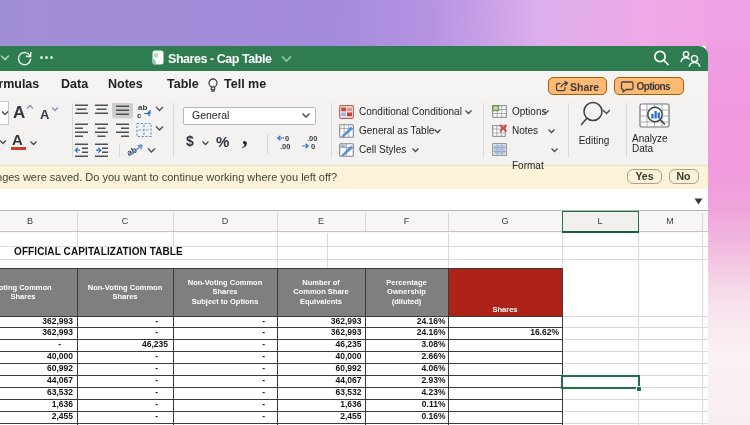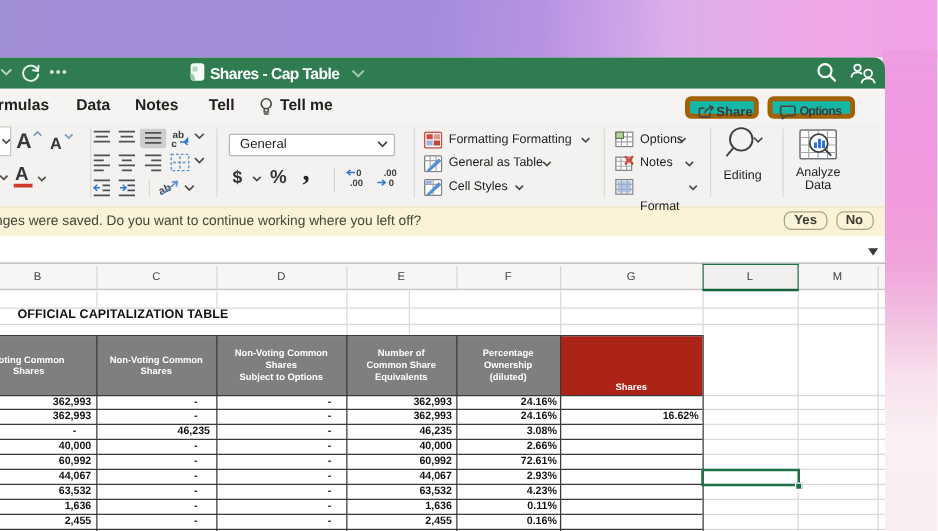--- a/index.html
+++ b/index.html
@@ -13,21 +13,21 @@
   #menubar{left:0;top:71px;width:708px;height:26px;background:#f5f4f2;}
   #ribbon{left:0;top:97px;width:708px;height:68px;background:#f3f2f0;}
   #yellowbar{left:0;top:165px;width:708px;height:24px;background:#faf3d8;border-top:1px solid #eae2c7;box-sizing:border-box;}
   #whitestrip{left:0;top:189px;width:708px;height:20.5px;background:#ffffff;}
   #colheads{left:0;top:209.5px;width:708px;height:23px;background:#f7f6f5;border-top:1.5px solid #b4b3b1;box-sizing:border-box;}
   #gridarea{left:0;top:232.5px;width:708px;height:192.5px;background:#fff;}
   
   .tbtxt{color:#fff;font-weight:bold;font-size:13px;}
   
   .mi{top:77px;font-size:12.5px;font-weight:600;color:#23211f;}
-  .btn{top:77px;height:17.5px;background:#14b8a6;border:4px solid #a16207;border-radius:5px;box-sizing:border-box;font-weight:bold;color:#3b3a38;}
+  .btn{top:77px;height:17.5px;background:#fdba74;border:1px solid #a16207;border-radius:5px;box-sizing:border-box;font-weight:bold;color:#3b3a38;}
   
   .rdiv{width:1px;background:#dcdad7;top:103px;height:55px;}
   .rtxt{font-size:10px;color:#1f1e1d;}
   
   .ybtn{top:168.5px;height:15px;border:1px solid #aaa389;border-radius:6px;box-sizing:border-box;font-size:10.5px;font-weight:600;color:#3b3a30;text-align:center;}
   
   .cl{top:216px;font-size:9px;color:#3d3d3d;text-align:center;}
   .csep{top:212.5px;width:1px;height:19px;background:#d7d6d5;}
   
   .gv{width:1px;background:#dbdad9;}
@@ -78,21 +78,21 @@
 <svg class="a" style="left:680px;top:50px" width="22" height="17" viewBox="0 0 22 17">
     <circle cx="6" cy="4.2" r="2.6" stroke="#fff" stroke-width="1.4" fill="none"></circle>
     <path d="M1.2 11.5 Q1.6 7.8 6 7.8 Q8 7.8 9.2 8.8" stroke="#fff" stroke-width="1.4" fill="none" stroke-linecap="round"></path>
     <circle cx="14.5" cy="8.7" r="3.1" stroke="#fff" stroke-width="1.4" fill="none"></circle>
     <path d="M9.3 16.3 Q9.9 12.6 14.5 12.6 Q19.1 12.6 19.7 16.3" stroke="#fff" stroke-width="1.4" fill="none" stroke-linecap="round"></path>
   </svg>
 
 <div class="a mi" style="left:-17px">Formulas</div>
 <div class="a mi" style="left:61px">Data</div>
 <div class="a mi" style="left:108px">Notes</div>
-<div class="a mi" style="left:167px">Tell</div>
+<div class="a mi" style="left:167px">Table</div>
 <svg class="a" style="left:207px;top:78px" width="12" height="15" viewBox="0 0 12 15">
     <circle cx="6" cy="5" r="4" stroke="#4a4844" stroke-width="1.3" fill="none"></circle>
     <path d="M4.4 9 L4.4 11 M7.6 9 L7.6 11" stroke="#4a4844" stroke-width="1.3" fill="none"></path>
     <path d="M4.2 11.6 H7.8 M4.6 13.2 H7.4" stroke="#4a4844" stroke-width="1.2" fill="none" stroke-linecap="round"></path>
   </svg>
 <div class="a mi" style="left:224px">Tell me</div>
 <div class="a btn" style="left:548px;width:59px">
   <svg class="a" style="left:6px;top:3px" width="14" height="11" viewBox="0 0 14 11">
       <path d="M5 2.5 H3.2 Q1.5 2.5 1.5 4.2 V8 Q1.5 9.7 3.2 9.7 H8.3 Q10 9.7 10 8 V6.5" stroke="#454442" stroke-width="1.3" fill="none" stroke-linecap="round"></path>
       <path d="M6 5.8 Q8.5 1.6 12.3 2.1" stroke="#454442" stroke-width="1.3" fill="none" stroke-linecap="round"></path>
@@ -193,21 +193,21 @@
   </svg>
 <div class="a rdiv" style="left:331px"></div>
 
 <svg class="a" style="left:339px;top:105px" width="15" height="14" viewBox="0 0 15 14">
     <rect x="0.7" y="0.7" width="13.6" height="12.6" rx="1.5" fill="#fff" stroke="#c0564c" stroke-width="1.2"></rect>
     <rect x="2.2" y="2.4" width="5" height="4" fill="#d4453a"></rect>
     <rect x="8" y="2.4" width="5" height="4" fill="#e2958f"></rect>
     <rect x="2.2" y="7.4" width="5" height="4" fill="#9ab3d9"></rect>
     <rect x="8" y="7.4" width="5" height="4" fill="#c24438"></rect>
   </svg>
-<div class="a rtxt" style="left:359px;top:106px">Formatting Formatting</div>
+<div class="a rtxt" style="left:359px;top:106px">Conditional Conditional</div>
 <svg class="a" style="left:464px;top:109px" width="9" height="7" viewBox="0 0 9 7">
     <path d="M1.5 1.5 L4.5 4.5 L7.5 1.5" stroke="#4b4a48" stroke-width="1.3" fill="none"></path>
   </svg>
 <svg class="a" style="left:339px;top:124px" width="15" height="14" viewBox="0 0 15 14">
     <rect x="0.7" y="0.7" width="13.6" height="12.6" rx="1" fill="#fff" stroke="#7e8287" stroke-width="1.1"></rect>
     <path d="M0.7 4.5 H14.3 M5.2 0.7 V13.3 M9.8 0.7 V13.3" stroke="#9fa3a8" stroke-width="0.9"></path>
     <path d="M2 12.5 L12 2.5 L14 5 L4.5 13.3 Z" fill="#5b8fd4"></path>
   </svg>
 <div class="a rtxt" style="left:359px;top:125px">General as Table</div>
 <svg class="a" style="left:433px;top:128px" width="9" height="7" viewBox="0 0 9 7">
@@ -264,21 +264,21 @@
 
 <svg class="a" style="left:639px;top:103px" width="31" height="25" viewBox="0 0 31 25">
     <rect x="1" y="1" width="29" height="23" rx="1.5" fill="#fff" stroke="#6f7377" stroke-width="1.2"></rect>
     <path d="M1 7 H30 M1 13 H30 M1 19 H30 M8 1 V24 M15.5 1 V24 M23 1 V24" stroke="#9fa3a8" stroke-width="0.9"></path>
     <circle cx="16" cy="11.5" r="7.2" fill="#fff" stroke="#3c4043" stroke-width="1.4"></circle>
     <rect x="12.2" y="11" width="2.4" height="4.5" fill="#2d76cf"></rect>
     <rect x="15.4" y="8" width="2.4" height="7.5" fill="#2d76cf"></rect>
     <rect x="18.6" y="9.5" width="2.4" height="6" fill="#2d76cf"></rect>
     <path d="M21.2 16.7 L25.5 21" stroke="#3c4043" stroke-width="1.5" stroke-linecap="round"></path>
   </svg>
-<div class="a rtxt" style="left:632px;top:133.5px;width:45px;text-align:center;line-height:10.5px">Analyze<br>Data</div>
+<div class="a rtxt" style="left:632px;top:133.5px;width:45px;line-height:10.5px">Analyze<br>Data</div>
 
 <div class="a" style="left:-47px;top:171px;font-size:11px;color:#454439;white-space:nowrap">Your changes were saved. Do you want to continue working where you left off?</div>
 <div class="a ybtn" style="left:627px;width:35px;line-height:13.5px">Yes</div>
 <div class="a ybtn" style="left:668.5px;width:30px;line-height:13.5px">No</div>
 
 <svg class="a" style="left:694px;top:198px" width="9" height="7" viewBox="0 0 9 7">
     <path d="M0.5 0.5 H8.5 L4.5 6.5 Z" fill="#3a3a3a"></path>
   </svg>
 
 <div class="a csep" style="left:77px"></div>
@@ -365,21 +365,21 @@
 <div class="a t" style="left:366px;width:79.5px;top:339.3px">3.08%</div>
 <div class="a t" style="left:0;width:73px;top:351.2px">40,000</div>
 <div class="a t" style="left:78px;width:80px;top:351.2px">-</div>
 <div class="a t" style="left:174px;width:91px;top:351.2px">-</div>
 <div class="a t" style="left:278px;width:83.5px;top:351.2px">40,000</div>
 <div class="a t" style="left:366px;width:79.5px;top:351.2px">2.66%</div>
 <div class="a t" style="left:0;width:73px;top:363.1px">60,992</div>
 <div class="a t" style="left:78px;width:80px;top:363.1px">-</div>
 <div class="a t" style="left:174px;width:91px;top:363.1px">-</div>
 <div class="a t" style="left:278px;width:83.5px;top:363.1px">60,992</div>
-<div class="a t" style="left:366px;width:79.5px;top:363.1px">72.61%</div>
+<div class="a t" style="left:366px;width:79.5px;top:363.1px">4.06%</div>
 <div class="a t" style="left:0;width:73px;top:375.0px">44,067</div>
 <div class="a t" style="left:78px;width:80px;top:375.0px">-</div>
 <div class="a t" style="left:174px;width:91px;top:375.0px">-</div>
 <div class="a t" style="left:278px;width:83.5px;top:375.0px">44,067</div>
 <div class="a t" style="left:366px;width:79.5px;top:375.0px">2.93%</div>
 <div class="a t" style="left:0;width:73px;top:386.9px">63,532</div>
 <div class="a t" style="left:78px;width:80px;top:386.9px">-</div>
 <div class="a t" style="left:174px;width:91px;top:386.9px">-</div>
 <div class="a t" style="left:278px;width:83.5px;top:386.9px">63,532</div>
 <div class="a t" style="left:366px;width:79.5px;top:386.9px">4.23%</div>

